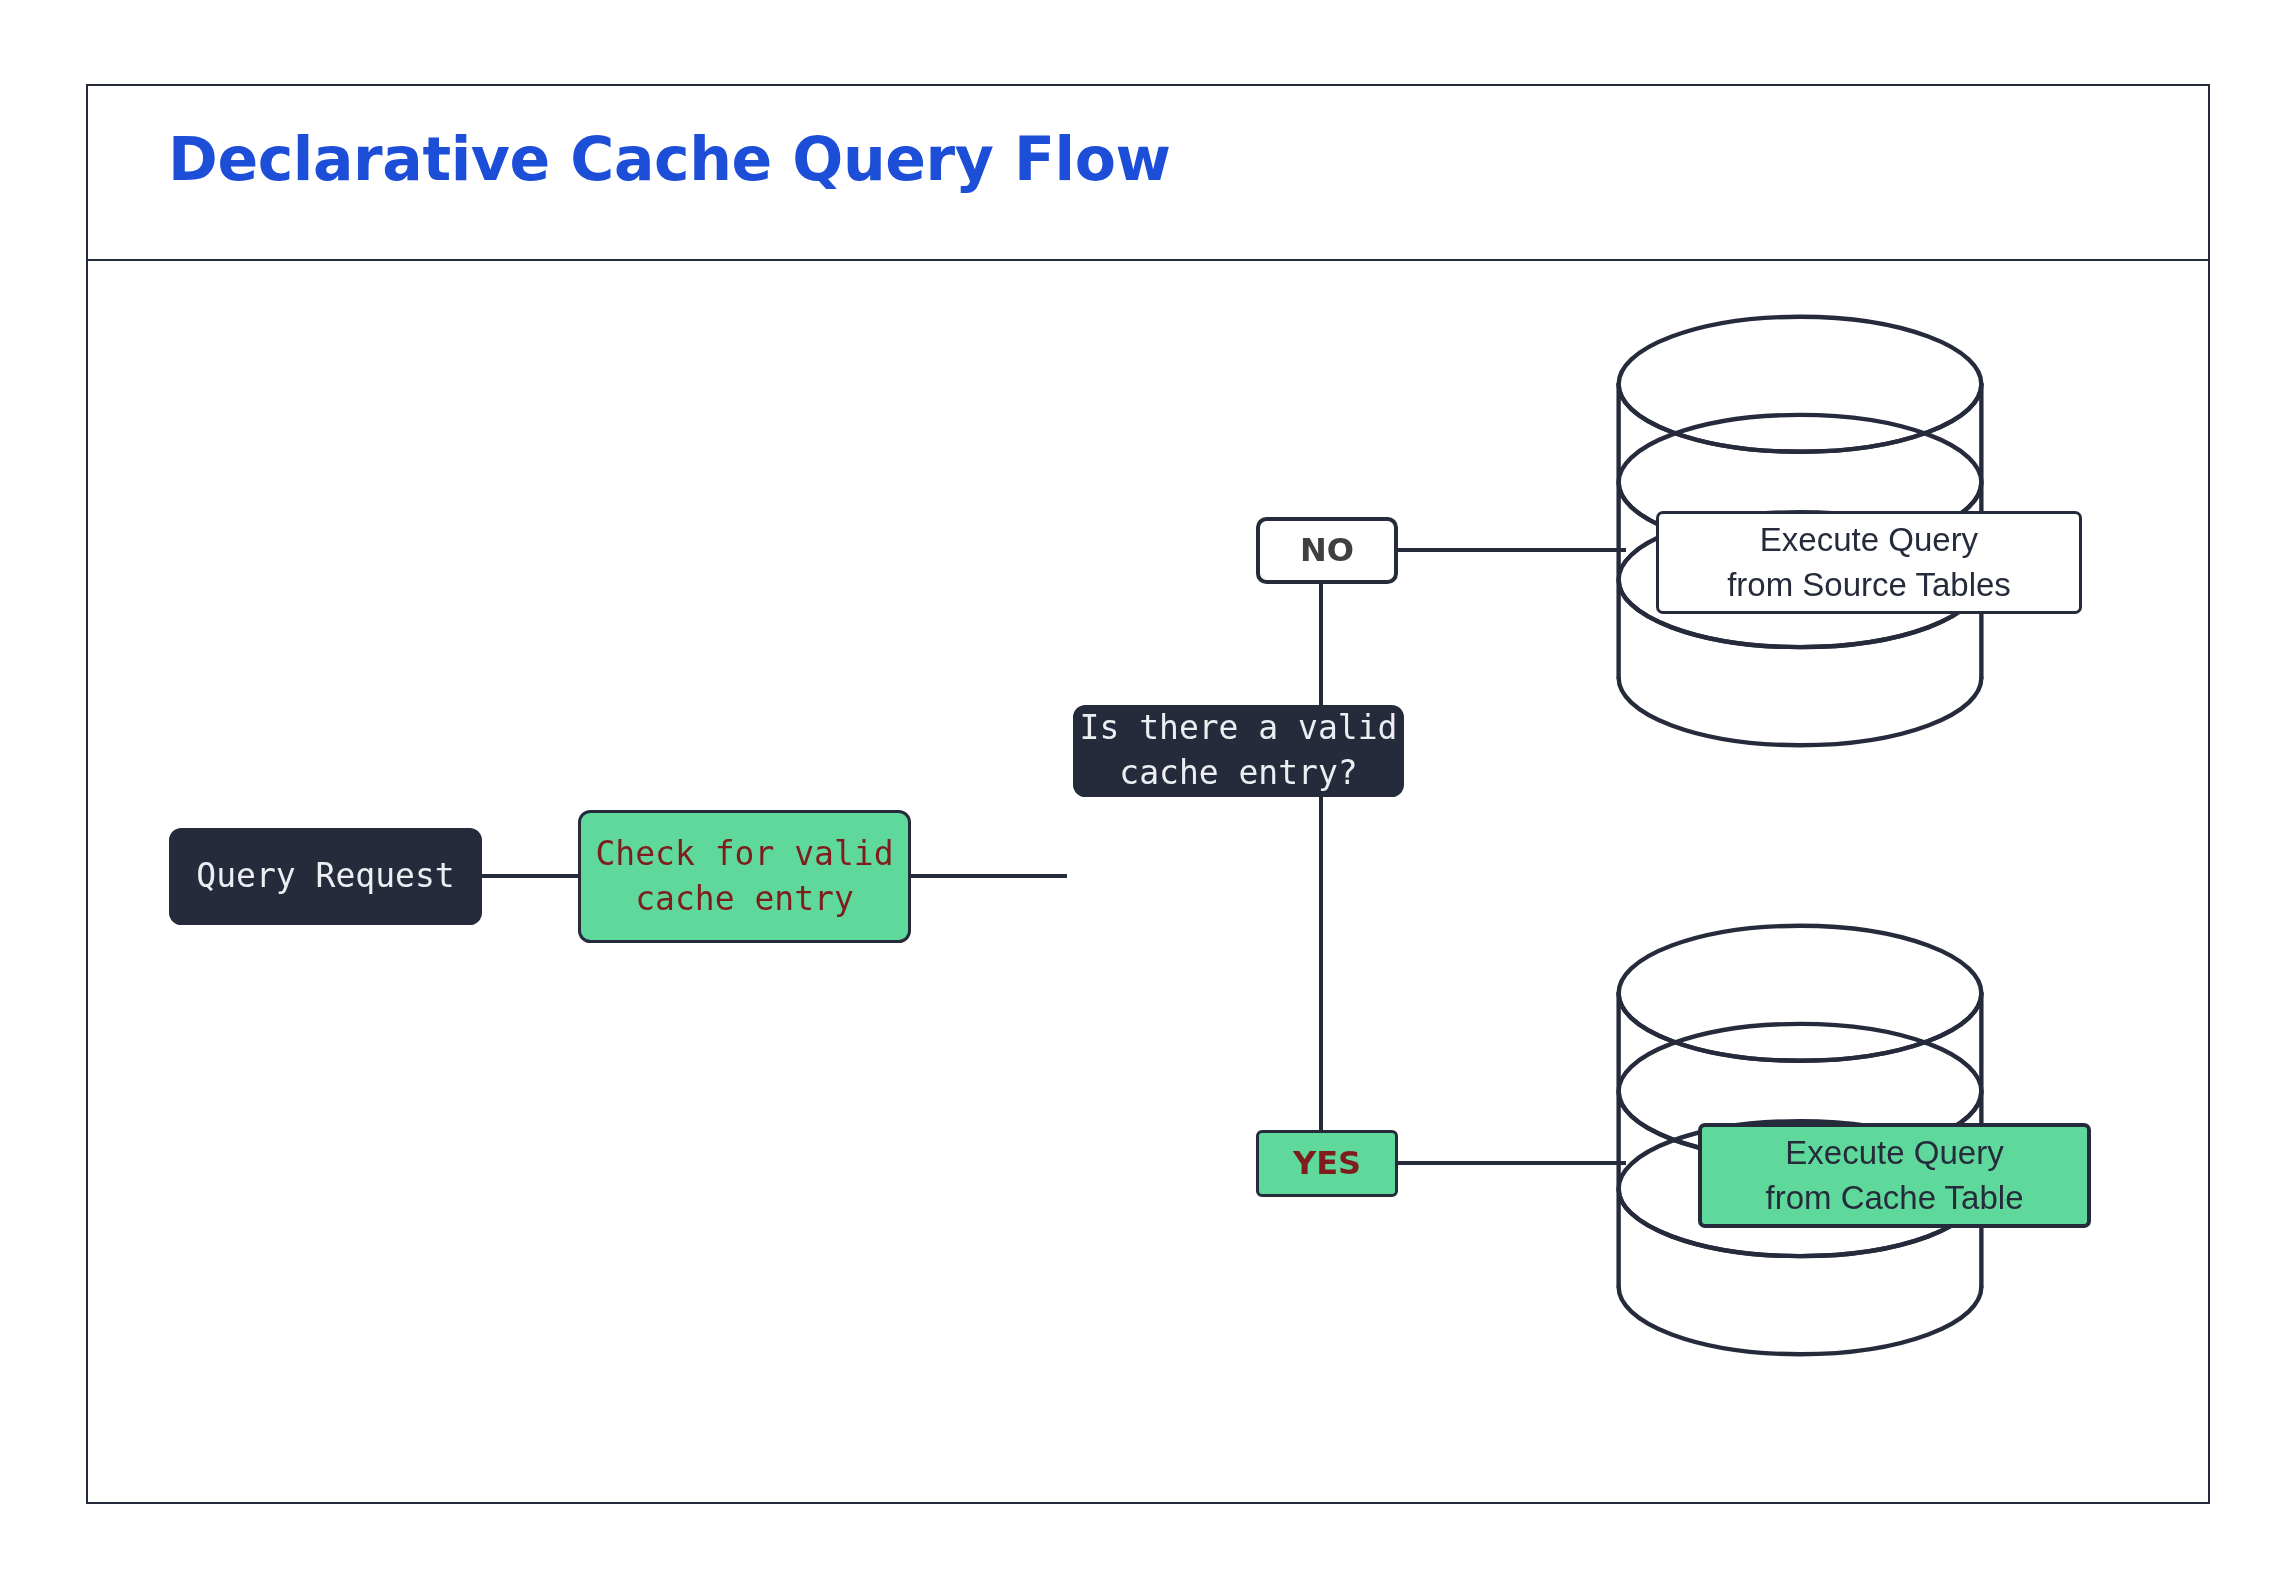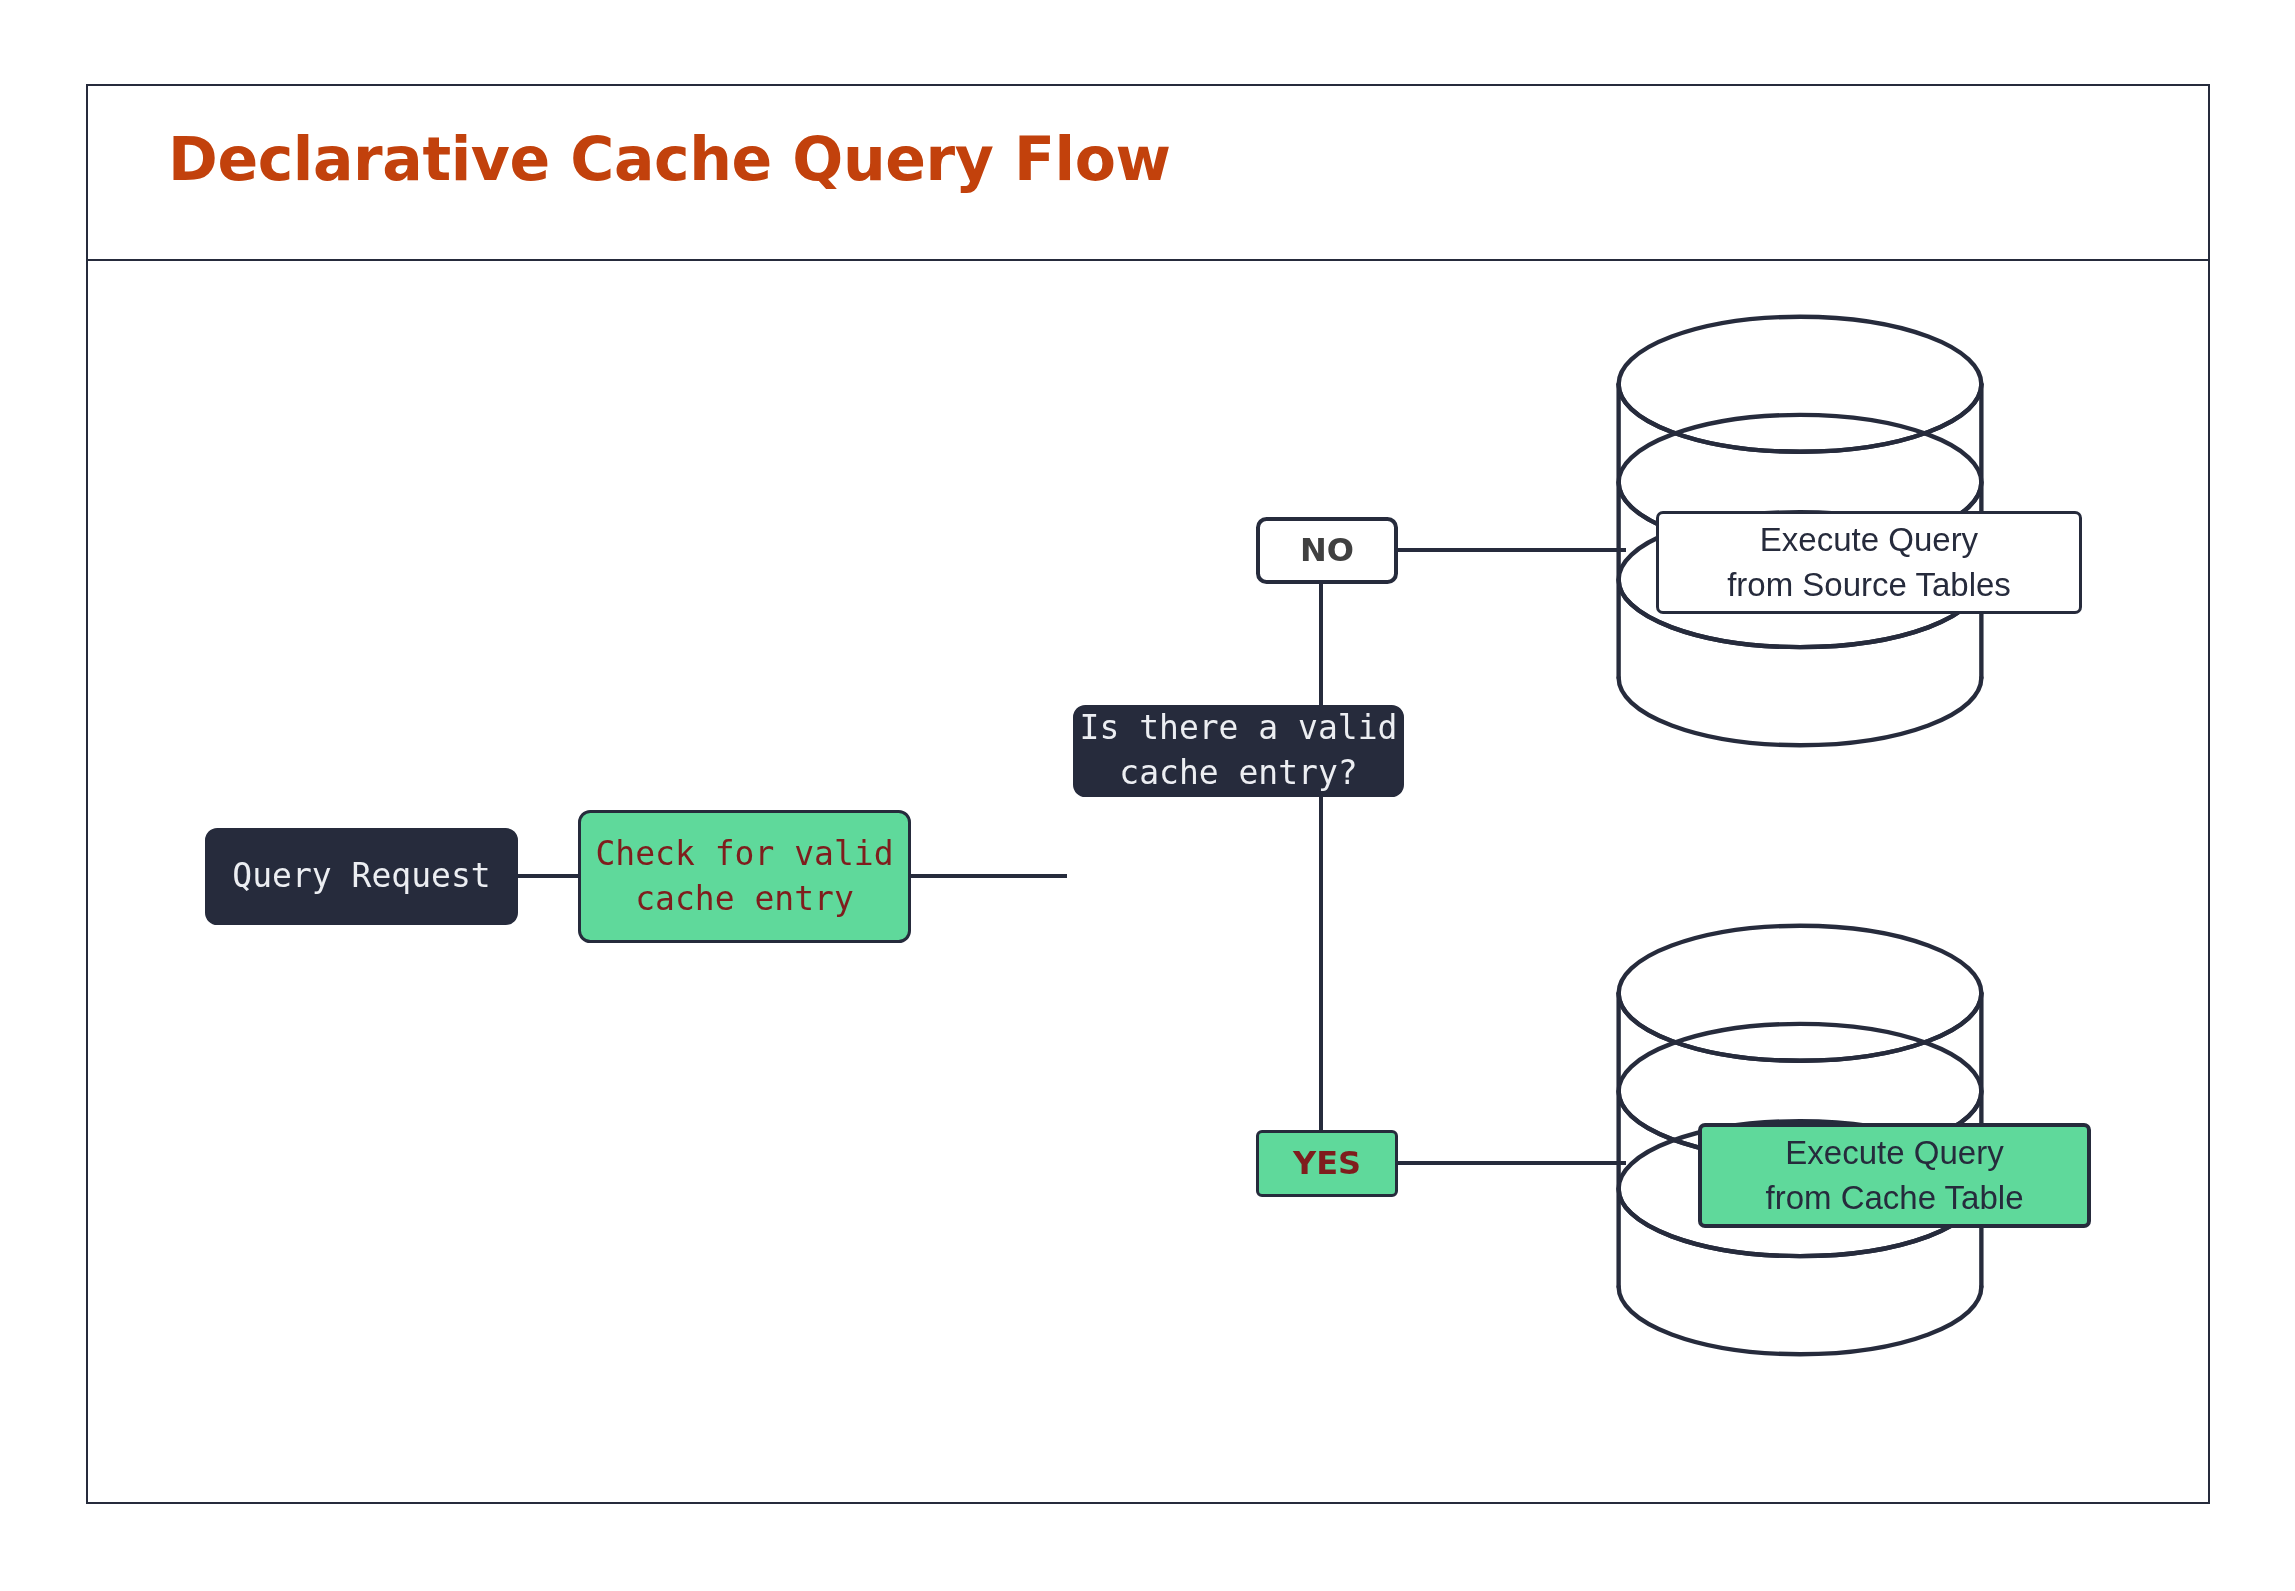--- a/index.html
+++ b/index.html
@@ -42,21 +42,21 @@
     border-bottom: 2.6px solid #262b3c;
     box-sizing: border-box;
   }
   .title {
     position: absolute;
     left: 168px;
     top: 124px;
     font-family: "DejaVu Sans", sans-serif;
     font-size: 60px;
     font-weight: bold;
-    color: #c2410c;
+    color: #1d4ed8;
     letter-spacing: -0.4px;
     white-space: nowrap;
   }
 
   
   .line-h {
     position: absolute;
     height: 4.4px;
     background: #262b3c;
   }
@@ -90,21 +90,21 @@
     color: #7f1d1d;
     border: 3.5px solid #262b3c;
   }
   .node.plain {
     background: #ffffff;
     color: #404040;
     border: 4.4px solid #262b3c;
   }
 
   
-  #node-query-request { left: 169px;  top: 828px;  width: 313px;  height: 97px; margin-left: 36px; }
+  #node-query-request { left: 169px;  top: 828px;  width: 313px;  height: 97px; }
   #node-check-cache   { left: 578px;  top: 810px;  width: 333px;  height: 133px; }
   #node-decision      { left: 1065px; top: 708px;  width: 329px;  height: 88px;
                         width: 331px; height: 88px; margin-left: 8px; }
   #node-decision      { left: 1065px; top: 705px;  width: 331px; height: 92px; }
 
   #label-no  { left: 1256px; top: 517px;  width: 142px; height: 67px;
                font-family: "DejaVu Sans", sans-serif; font-size: 32px; font-weight: bold;
                border-radius: 10.5px; }
   #label-yes { left: 1256px; top: 1130px; width: 142px; height: 67px;
                font-family: "DejaVu Sans", sans-serif; font-size: 32px; font-weight: bold;

